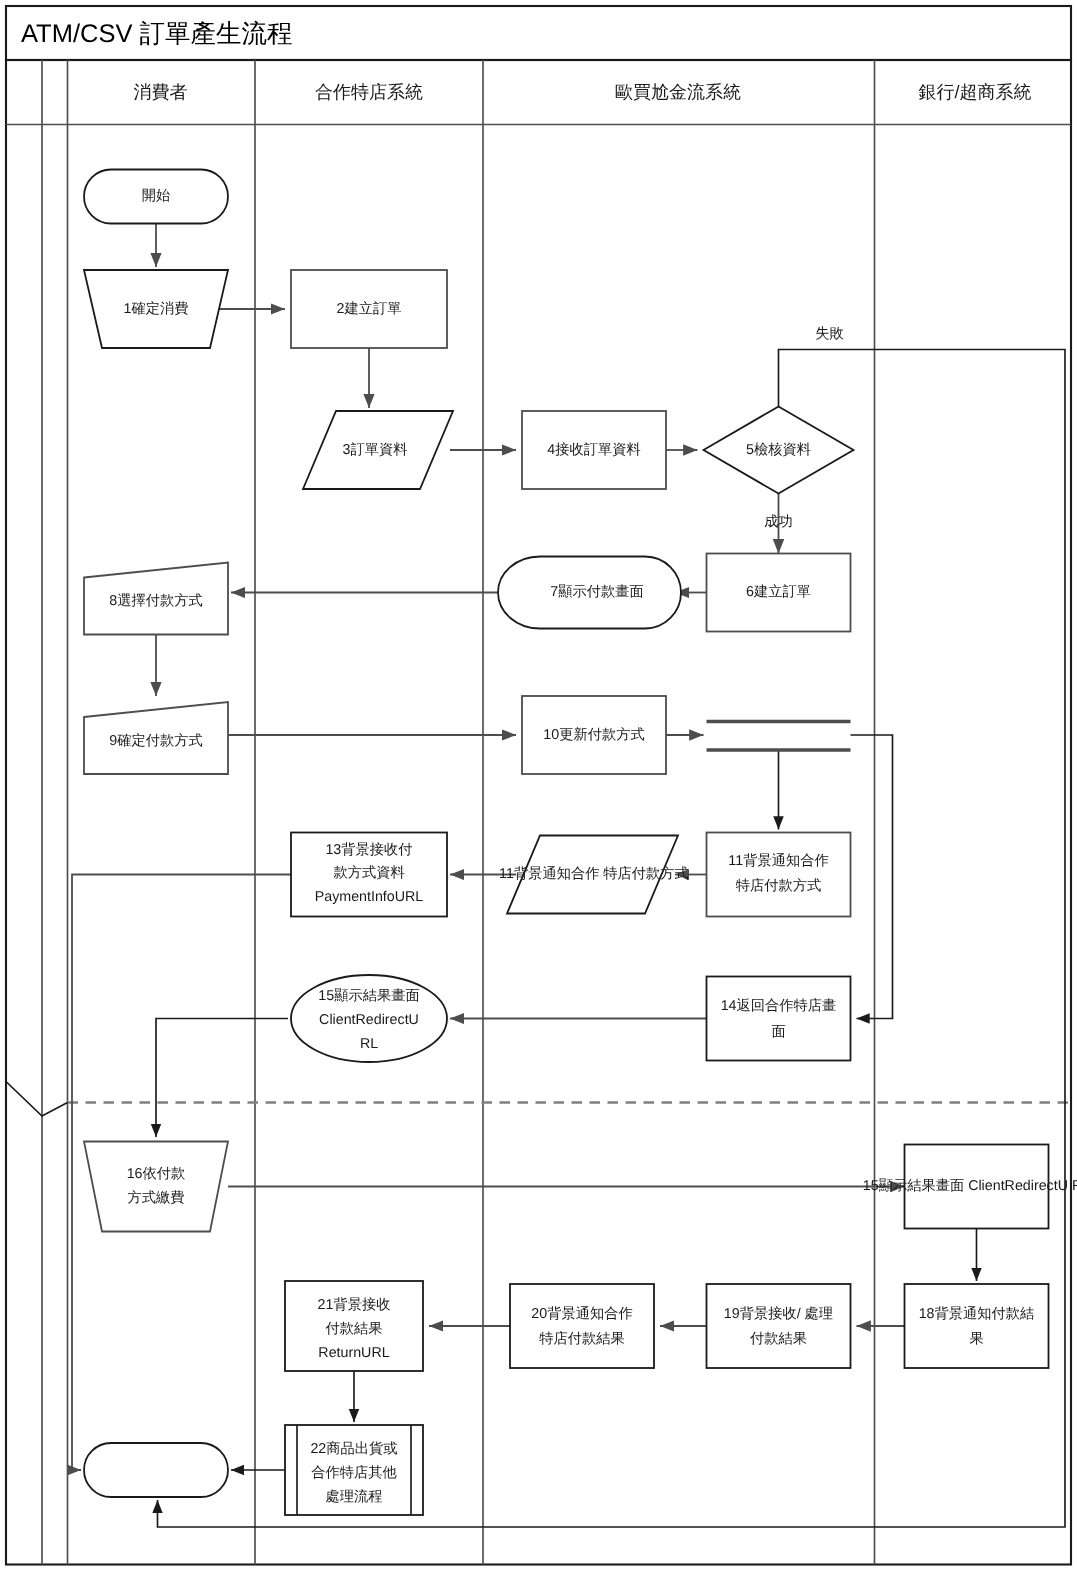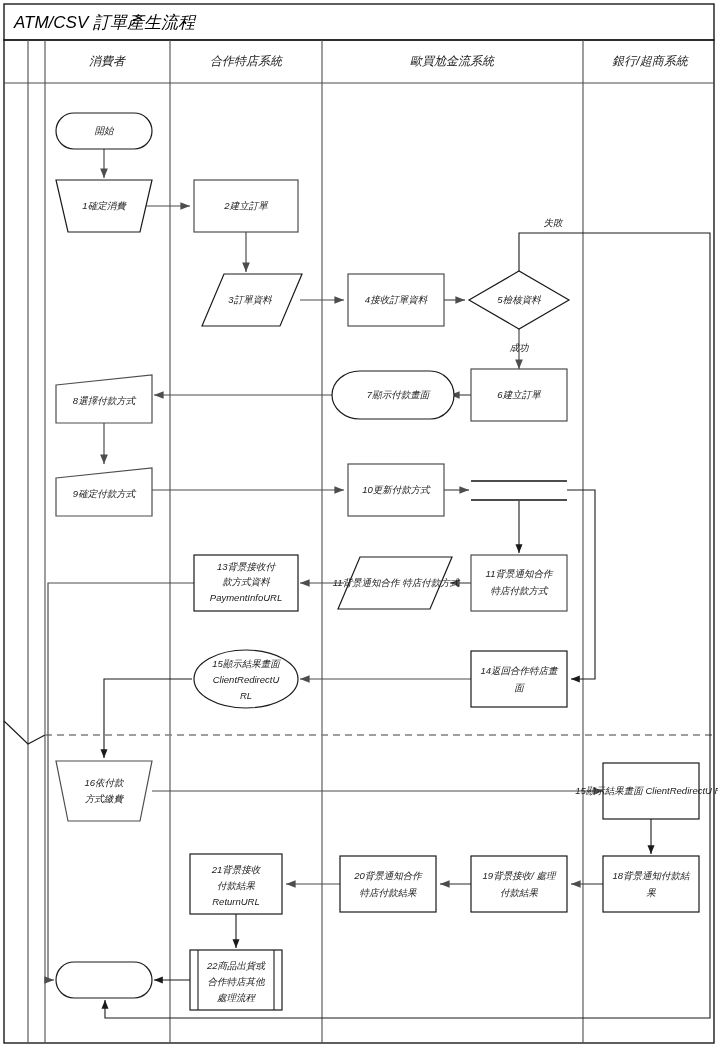--- a/index.html
+++ b/index.html
@@ -1,17 +1,17 @@
 <!DOCTYPE html>
 <html><head>
 <meta charset="utf-8">
 <style>
   html,body{margin:0;padding:0;background:#ffffff;}
   body{font-family:"Liberation Sans","DejaVu Sans",sans-serif;}
-  #page{position:relative;width:718px;height:1047px;background:#fff;overflow:hidden;font-style:italic;}
+  #page{position:relative;width:718px;height:1047px;background:#fff;overflow:hidden;}
   #diagram{position:absolute;left:0;top:0;width:718px;height:1047px;}
   .shape{fill:#ffffff;stroke:#4d4d4d;stroke-width:1.2;}
   .shape-dark{fill:#ffffff;stroke:#1a1a1a;stroke-width:1.2;}
   .frame{fill:none;stroke:#1a1a1a;stroke-width:1.4;}
   .lane{fill:none;stroke:#4d4d4d;stroke-width:1.1;}
   .flow{fill:none;stroke:#4d4d4d;stroke-width:1.2;}
   .flow-dark{fill:none;stroke:#1a1a1a;stroke-width:1.1;}
   .divider{fill:none;stroke:#808080;stroke-width:1.6;stroke-dasharray:7 5;}
   .lbl{font-family:"Liberation Sans","DejaVu Sans",sans-serif;font-size:9.5px;fill:#1a1a1a;text-anchor:middle;dominant-baseline:middle;}
   .lbl-lane{font-family:"Liberation Sans","DejaVu Sans",sans-serif;font-size:12px;fill:#1a1a1a;text-anchor:middle;dominant-baseline:middle;}

